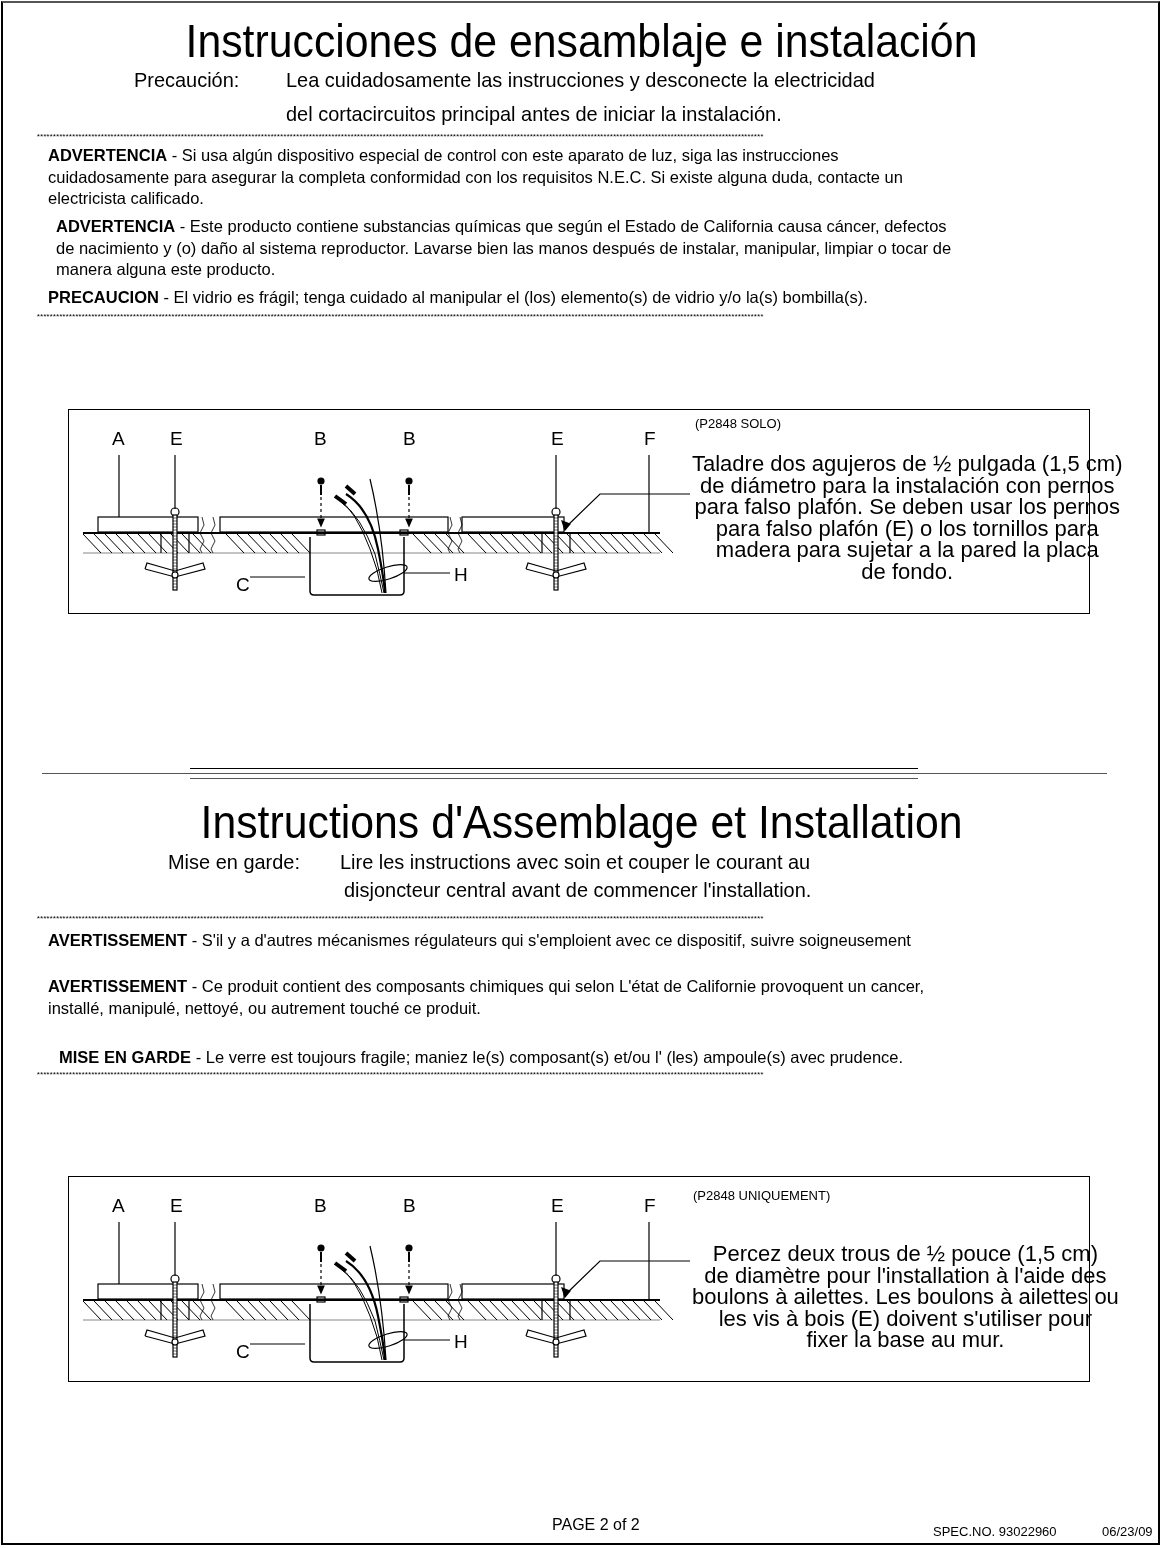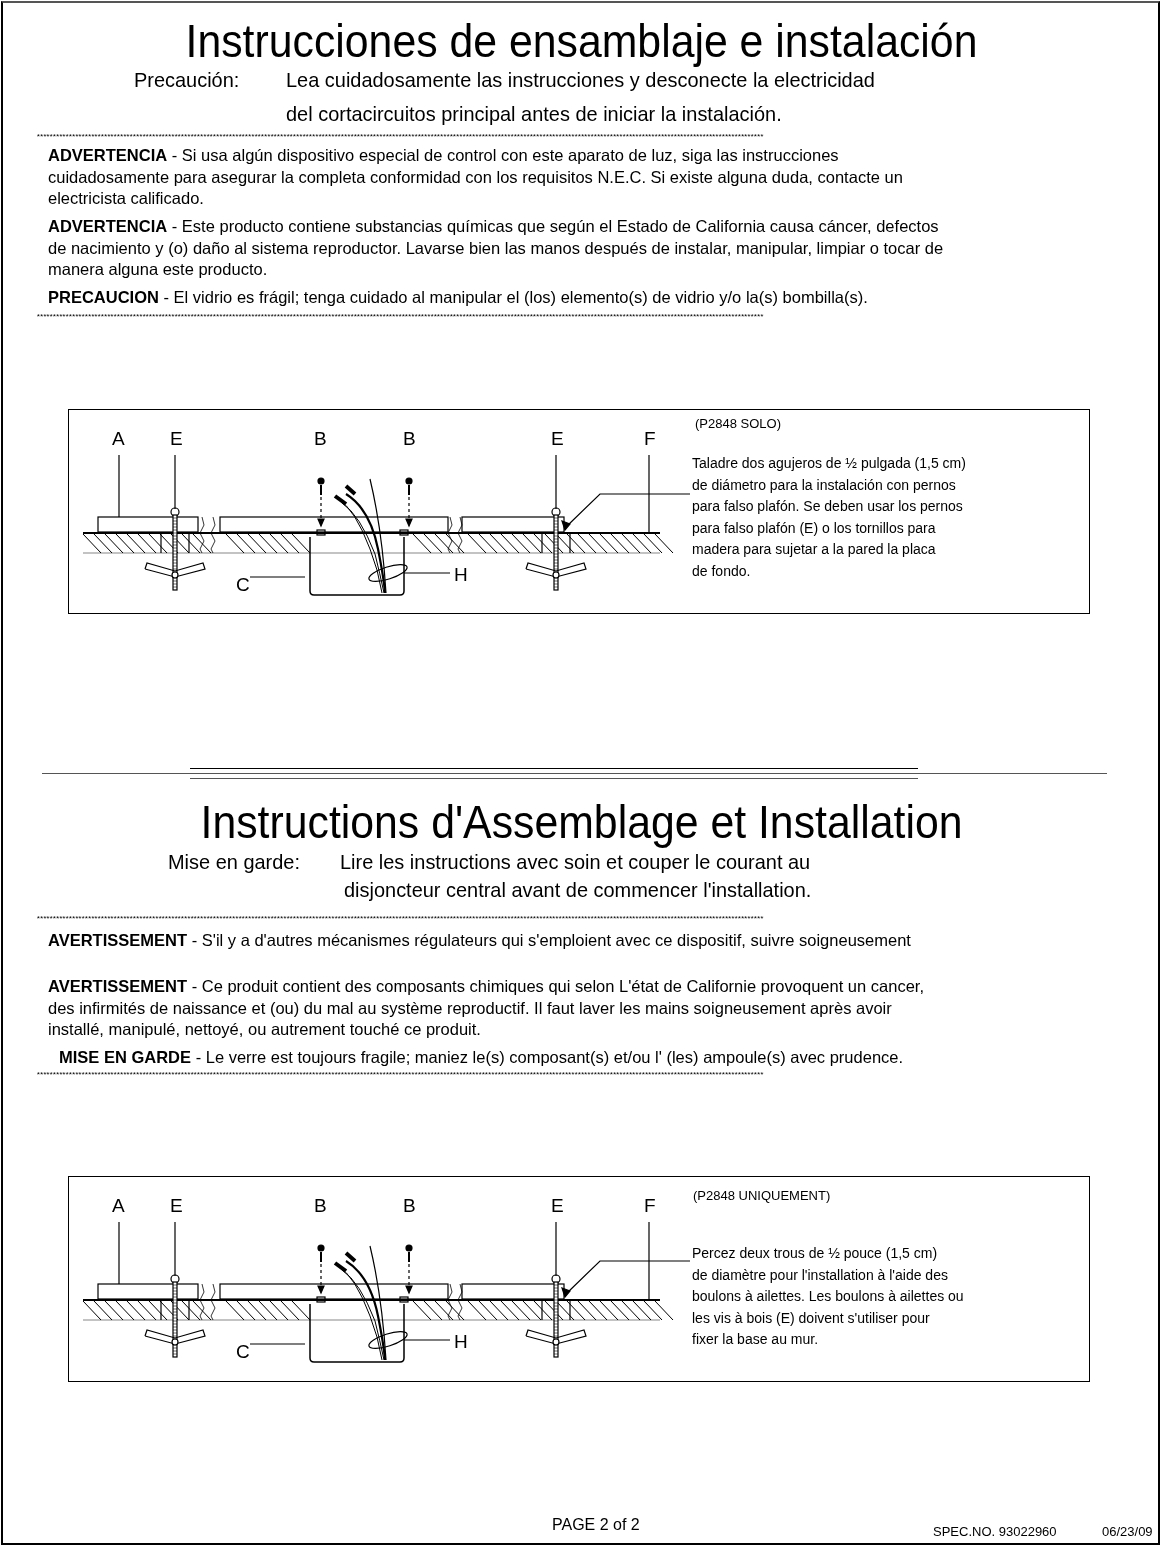--- a/index.html
+++ b/index.html
@@ -11,21 +11,21 @@
   .title { position: absolute; left: 0; width: 1163px; text-align: center;
            font-size: 46px; letter-spacing: 0px; transform: scaleX(0.93); transform-origin: center; }
   .sub { position: absolute; font-size: 21px; white-space: nowrap; transform: scaleX(0.95); transform-origin: left; }
   .stars { position: absolute; left: 36px; width: 1097px; height: 10px; overflow: hidden;
            font-family: "Liberation Mono", monospace; font-size: 8px; line-height: 10px;
            letter-spacing: -1.6px; white-space: nowrap; }
   .warn { position: absolute; left: 48px; font-size: 16.5px; line-height: 21.5px; white-space: nowrap; }
   .warn b { font-weight: bold; }
   .figbox { position: absolute; left: 68px; width: 1022px; border: 1.5px solid #000; box-sizing: border-box; }
   .figtag { position: absolute; font-size: 13px; }
-  .figtext { position: absolute; font-size: 14px; line-height: 21.5px; white-space: nowrap; }
+  .figtext { position: absolute; font-size: 22px; line-height: 21.5px; white-space: nowrap; text-align: center; }
   .sep { position: absolute; height: 1px; background: #000; }
   .footer { position: absolute; font-size: 16px; }
   .footer-small { position: absolute; font-size: 13px; }
   svg { position: absolute; }
 </style>
 </head>
 <body>
 
 <div class="page"></div>
 
@@ -34,21 +34,21 @@
 <div class="sub" style="left:286px; top:68px;">Lea cuidadosamente las instrucciones y desconecte la electricidad</div>
 <div class="sub" style="left:286px; top:102px;">del cortacircuitos  principal antes de iniciar la instalación.</div>
 
 <div class="stars" style="top:132px;">***********************************************************************************************************************************************************************************************************************************</div>
 
 <div class="warn" style="top:145px;">
   <div><b>ADVERTENCIA</b> <span>- Si usa algún dispositivo especial de control con este aparato de luz, siga las  instrucciones</span></div>
   <div>cuidadosamente para asegurar la completa conformidad con los requisitos N.E.C.  Si existe alguna duda, contacte un</div>
   <div>electricista calificado.</div>
 </div>
-<div class="warn" style="top:216px;">
+<div class="warn" style="top:216px;margin-left:8px;">
   <div><b>ADVERTENCIA</b> <span>-  Este producto contiene substancias químicas que según el  Estado de California causa cáncer, defectos</span></div>
   <div>de nacimiento y (o) daño al sistema reproductor.  Lavarse bien las manos después de instalar, manipular, limpiar o tocar de</div>
   <div>manera alguna este producto.</div>
 </div>
 <div class="warn" style="top:287px;">
   <div><b>PRECAUCION</b> <span>-  El vidrio es frágil; tenga cuidado al manipular el (los) elemento(s) de vidrio y/o la(s) bombilla(s).</span></div>
 </div>
 
 <div class="stars" style="top:312px;">***********************************************************************************************************************************************************************************************************************************</div>
 
@@ -73,21 +73,20 @@
 <div class="sub" style="left:340px; top:850px;">Lire les instructions avec soin et couper le courant au</div>
 <div class="sub" style="left:344px; top:878px;">disjoncteur central avant de  commencer l'installation.</div>
 
 <div class="stars" style="top:914px;">***********************************************************************************************************************************************************************************************************************************</div>
 
 <div class="warn" style="top:930px;">
   <div><b>AVERTISSEMENT</b> <span>- S'il y a d'autres mécanismes régulateurs qui s'emploient avec ce dispositif,  suivre soigneusement</span></div>
 </div>
 <div class="warn" style="top:976px;">
   <div><b>AVERTISSEMENT</b> <span>-  Ce produit contient des composants chimiques qui selon L'état de Californie provoquent un cancer,</span></div>
-  <div>des infirmités de naissance et (ou) du mal au système reproductif.  Il faut laver les mains soigneusement après avoir</div>
   <div>installé, manipulé, nettoyé, ou autrement touché ce produit.</div>
 </div>
 <div class="warn" style="top:1047px;margin-left:11px;">
   <div><b>MISE EN GARDE</b> <span>-  Le verre est toujours fragile; maniez le(s) composant(s) et/ou l' (les) ampoule(s) avec prudence.</span></div>
 </div>
 
 <div class="stars" style="top:1070px;">***********************************************************************************************************************************************************************************************************************************</div>
 
 <div class="figbox" style="top:1176px; height:206px;"></div>
 <div class="figtag" style="left:693px; top:1188px;">(P2848 UNIQUEMENT)</div>

